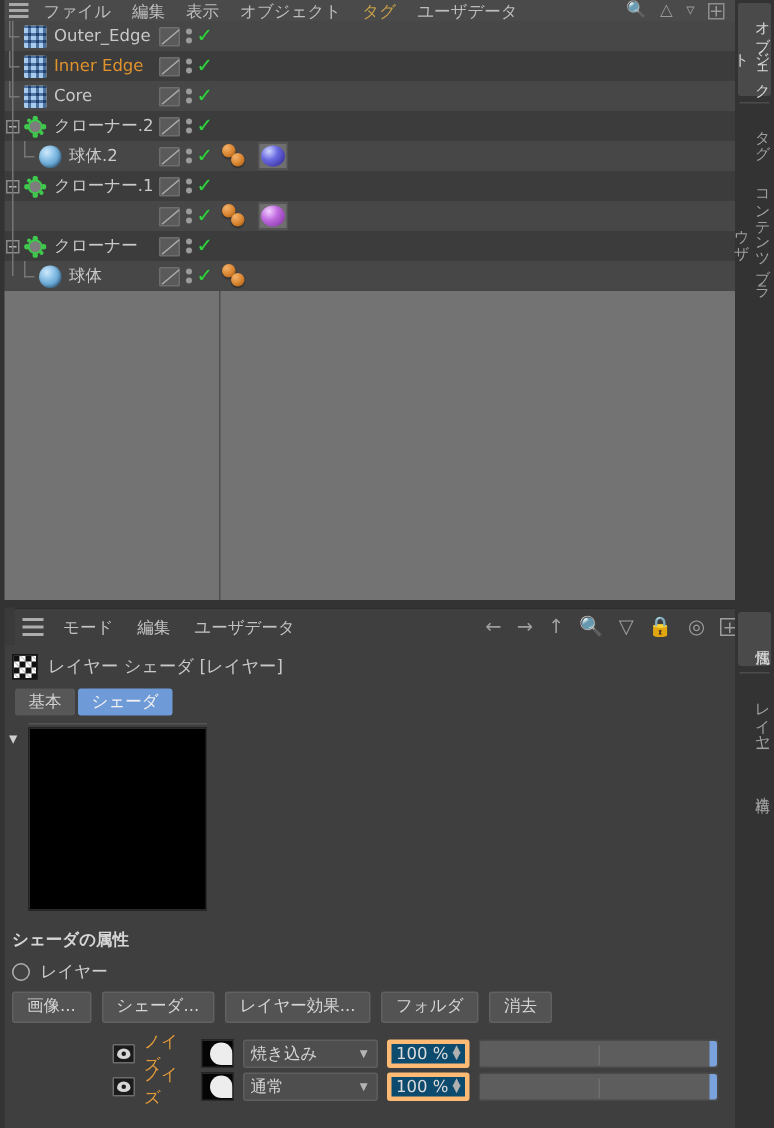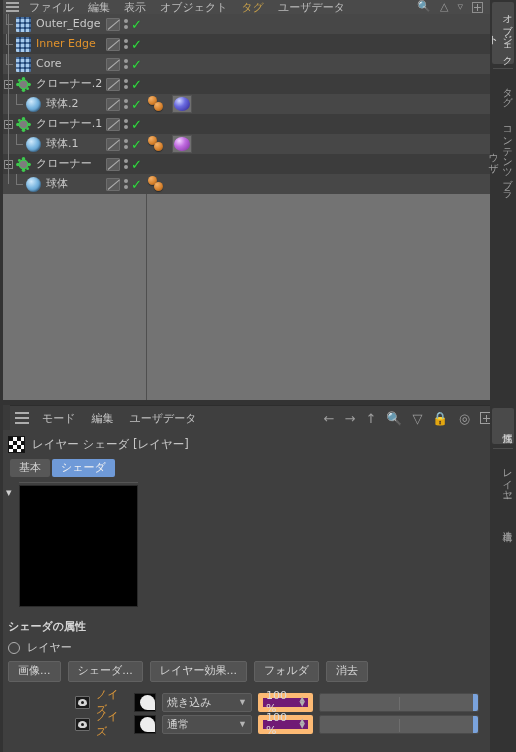--- a/index.html
+++ b/index.html
@@ -158,21 +158,21 @@
   .noiselbl{ font-size:11px;color:#e09a3a; width:32px; }
   .thumbn{ width:22px;height:19px;background:#050505;position:relative;overflow:hidden;
            border:1px solid #2a2a2a;}
   .thumbn:after{ content:"";position:absolute;left:5px;top:1px;width:15px;height:15px;
            border-radius:50% 50% 0 50%; background:#ededed;}
   .combo{ width:90px;height:19px;background:#4e4e4e;border:1px solid #5e5e5e;
           border-radius:2px;display:flex;align-items:center;padding:0 4px;
           font-size:11px;color:#d5d5d5;position:relative;font-family:Liberation Serif, serif;}
   .combo .cv{ flex:1; white-space:nowrap; }
   .combo .cc{ color:#b5b5b5; font-size:9px; }
-  .numfield{ width:55px;height:19px;background:#701a75;border:5px solid #fdba74;
+  .numfield{ width:55px;height:19px;background:#0c4a6e;border:3px solid #fdba74;
              border-radius:2px;display:flex;align-items:center;padding:0 3px;
              font-size:11px;color:#dcdcdc;}
   .numfield .nv{ flex:1; }
   .spin{ display:flex;flex-direction:column;align-items:center;
          color:#b0b0b0;font-size:7px;line-height:5px;}
   .slider{ flex:1; height:19px; background:#5d5d5d; border:1px solid #4a4a4a;
            border-radius:2px; position:relative; margin-right:11px;}
   .slider .mid{ position:absolute;left:50%;top:3px;width:1px;height:13px;
                 background:#6e6e6e;}
   .slider .handle{ position:absolute;right:0;top:0;width:5px;height:100%;
@@ -352,28 +352,20 @@
         <div class="tag-disp"></div>
         <div class="tag-dots">
             <i></i>
             <i></i>
           </div>
         <div class="tag-check">✓</div>
       </div>
     </div>
 
     <div class="orow lite">
-      <div class="namecell">
-        <div class="tree">
-          <div class="indent"></div>
-          <div class="elbow"></div>
-          <div class="oicon ic-sphere"></div>
-          <div class="olabel">球体.1</div>
-        </div>
-      </div>
       <div class="tagcell">
         <div class="tag-disp"></div>
         <div class="tag-dots">
             <i></i>
             <i></i>
           </div>
         <div class="tag-check">✓</div>
       </div>
       <div class="mattags">
         <div class="clump">

